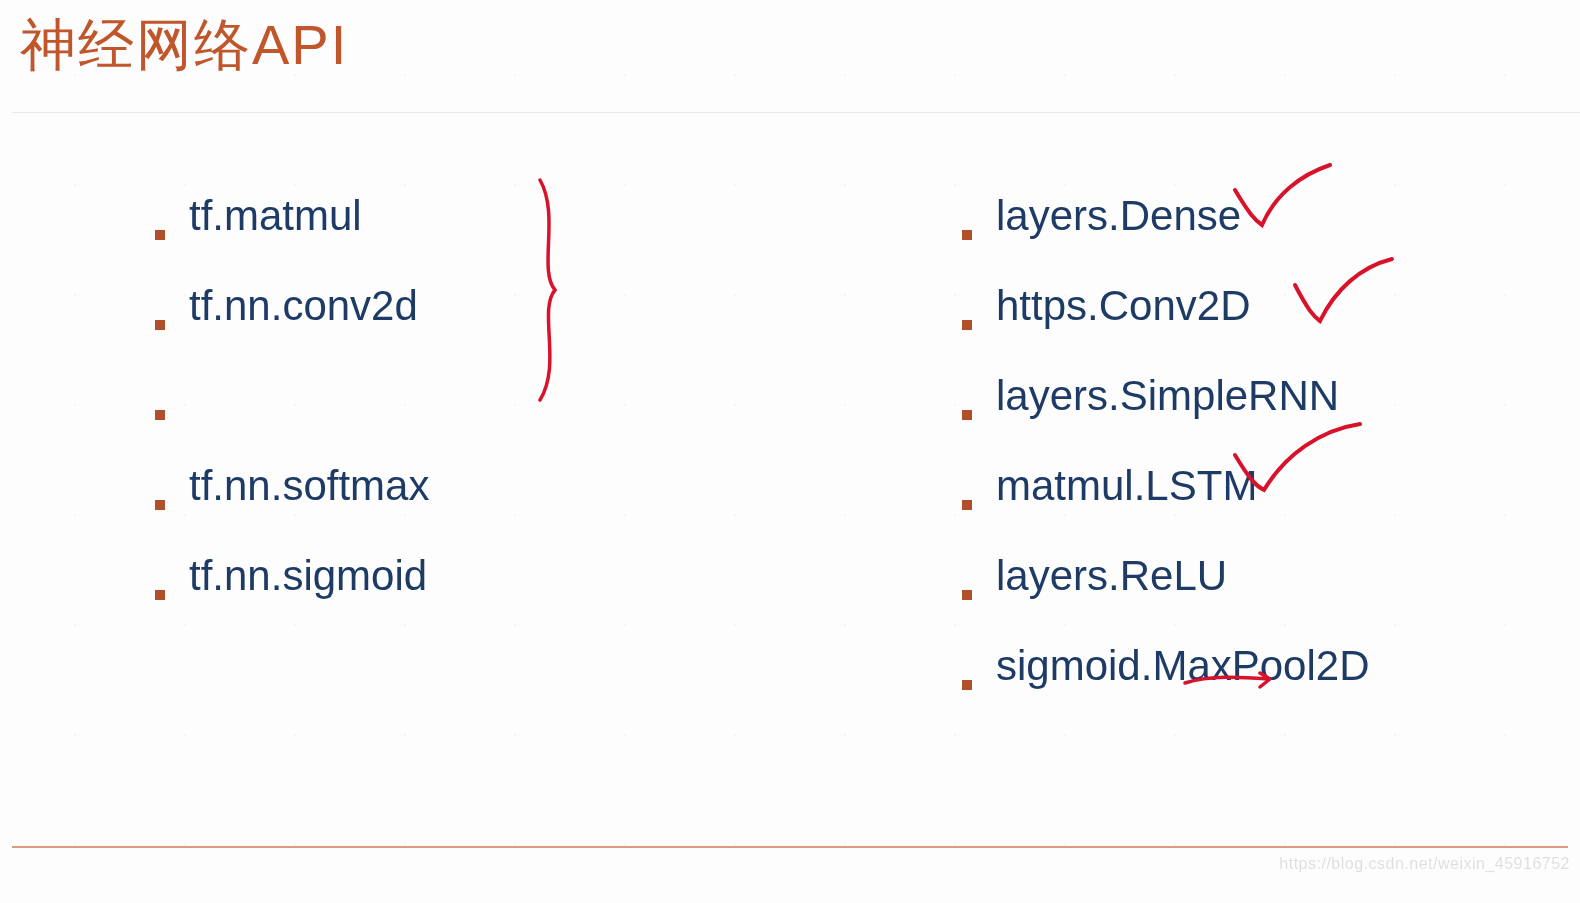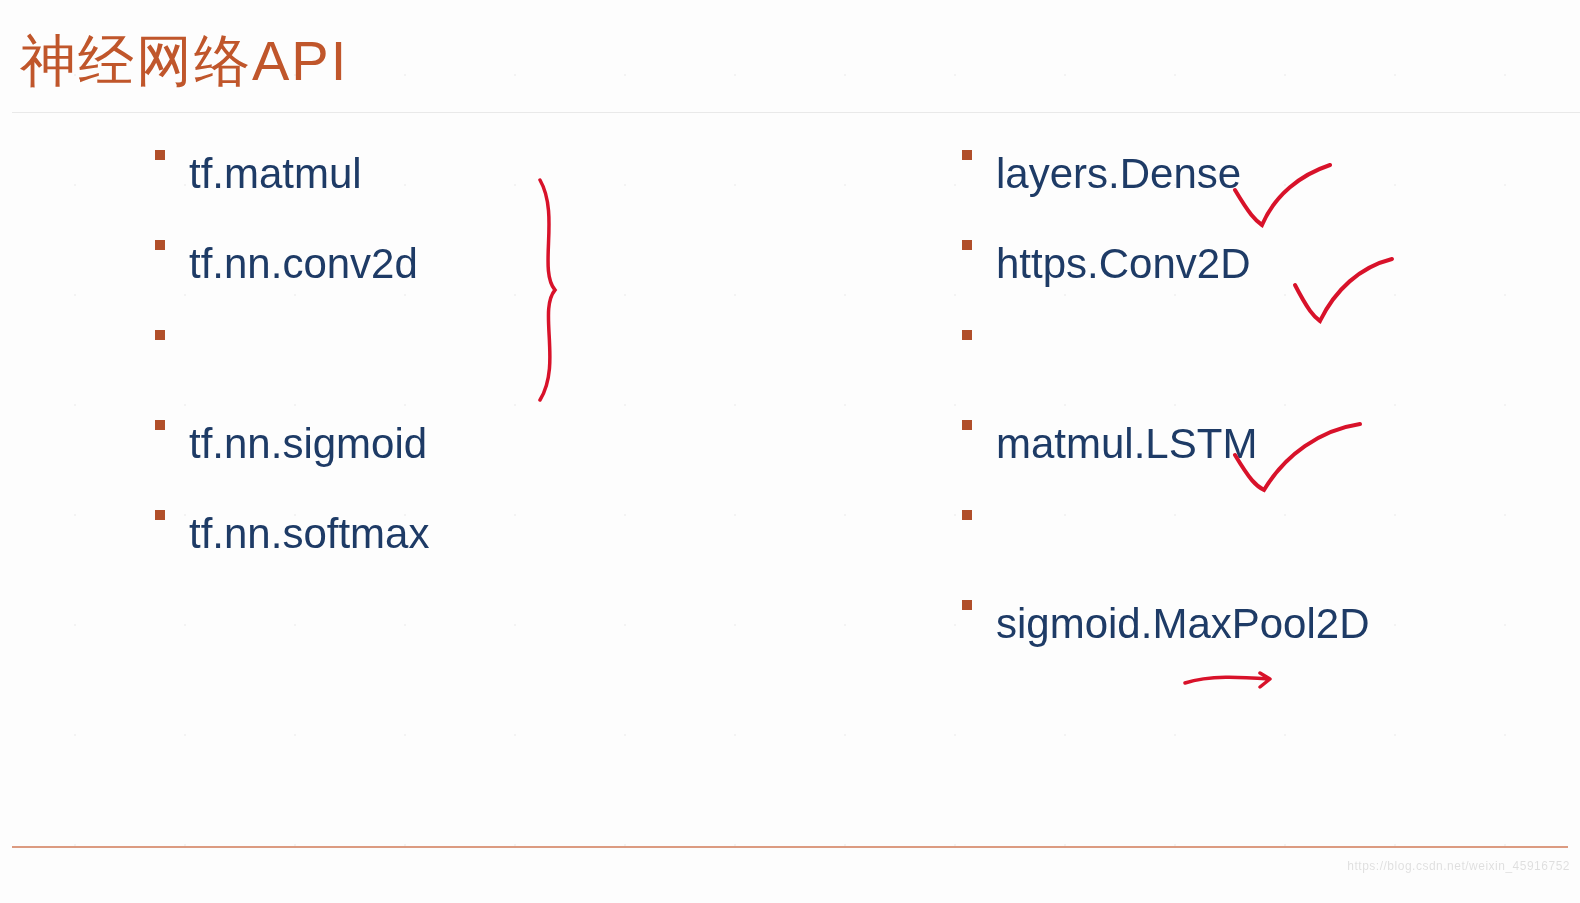--- a/index.html
+++ b/index.html
@@ -26,21 +26,20 @@
 
   .title {
     position: absolute;
     left: 20px;
     top: 8px;
     font-size: 56px;
     font-weight: 400;
     color: #c0562b;
     letter-spacing: 2px;
     white-space: nowrap;
-    margin-top: 16px;
   }
 
   .underline-top {
     position: absolute;
     left: 12px;
     right: 0;
     top: 112px;
     height: 0;
     border-top: 1px solid rgba(0,0,0,0.08);
   }
@@ -59,21 +58,21 @@
     top: 150px;
     font-size: 42px;
     color: #1e3b66;
     font-weight: 400;
   }
   .col-left  { left: 155px; }
   .col-right { left: 962px; }
 
   .item {
     display: flex;
-    align-items: flex-start;
+    align-items: flex-end;
     height: 90px;
     white-space: nowrap;
   }
   .bullet {
     width: 10px;
     height: 10px;
     background: #b14f2a;
     margin-right: 24px;
     flex: 0 0 auto;
   }
@@ -81,21 +80,21 @@
   .annot {
     position: absolute;
     pointer-events: none;
   }
   .annot svg { display:block; }
 
   .watermark {
     position: absolute;
     right: 10px;
     bottom: 30px;
-    font-size: 12px;
+    font-size: 16px;
     color: rgba(0,0,0,0.12);
     letter-spacing: 0.5px;
     text-align: right;
   }
 </style>
 </head>
 <body>
 
 <div class="gridbg"></div>
 
@@ -109,46 +108,48 @@
   </div>
   <div class="item">
     <span class="bullet"></span>
     <span>tf.nn.conv2d</span>
   </div>
   <div class="item">
     <span class="bullet"></span>
   </div>
   <div class="item">
     <span class="bullet"></span>
-    <span>tf.nn.sigmoid</span>
+    <span>tf.nn.softmax</span>
   </div>
   <div class="item">
     <span class="bullet"></span>
-    <span>tf.nn.softmax</span>
+    <span>tf.nn.sigmoid</span>
   </div>
 </div>
 
 <div class="col col-right">
   <div class="item">
     <span class="bullet"></span>
     <span>layers.Dense</span>
   </div>
   <div class="item">
     <span class="bullet"></span>
     <span>https.Conv2D</span>
   </div>
   <div class="item">
     <span class="bullet"></span>
+    <span>layers.SimpleRNN</span>
   </div>
   <div class="item">
     <span class="bullet"></span>
     <span>matmul.LSTM</span>
   </div>
   <div class="item">
     <span class="bullet"></span>
+    <span>layers.ReLU</span>
   </div>
   <div class="item">
     <span class="bullet"></span>
     <span>sigmoid.MaxPool2D</span>
   </div>
 </div>
 
 <div class="annot" style="left:520px; top:175px;">
   <svg width="60" height="230" viewBox="0 0 60 230">
     <path d="M20 5 C 40 40, 18 95, 35 115 C 18 135, 42 190, 20 225" stroke="#d8122a" stroke-width="3.5" fill="none" stroke-linecap="round"></path>

